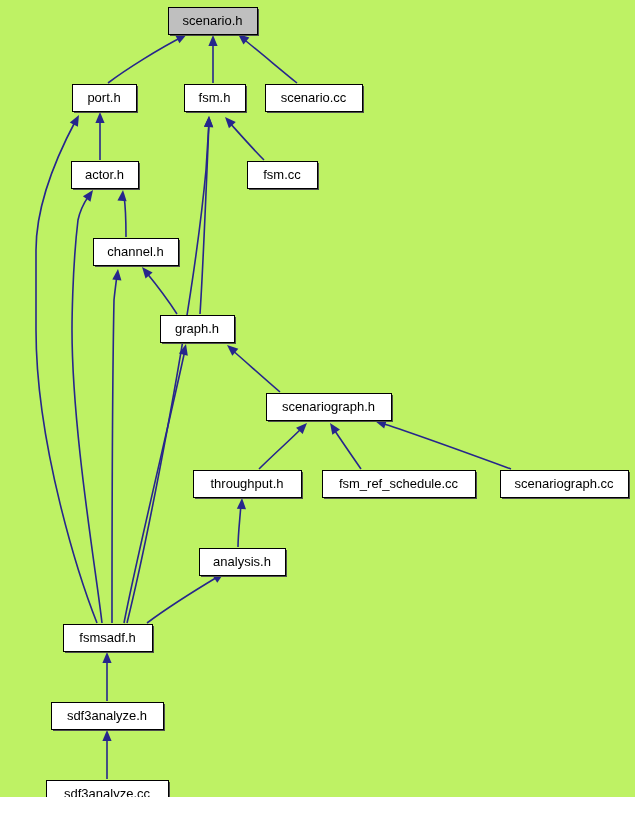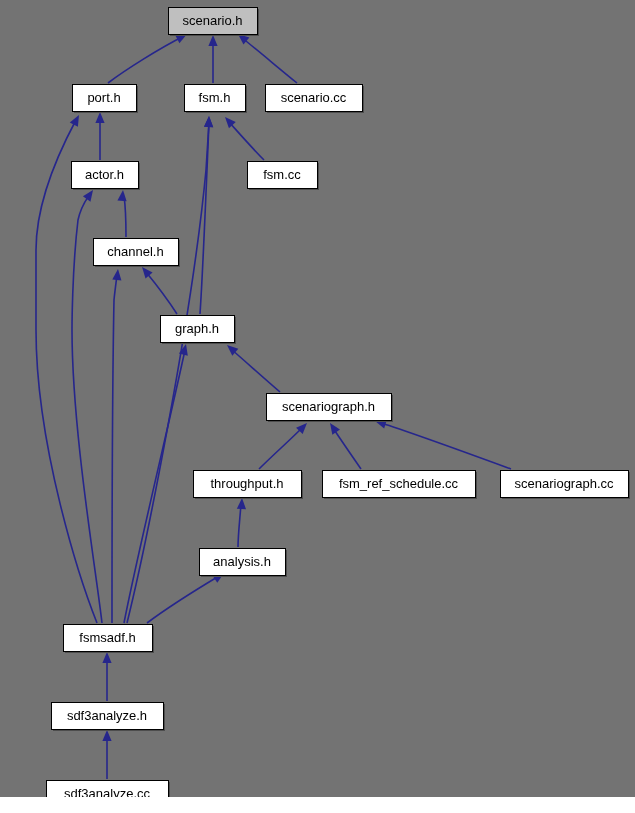--- a/index.html
+++ b/index.html
@@ -4,21 +4,21 @@
 <style>
   html, body {
     margin: 0;
     padding: 0;
     background: #ffffff;
   }
   #graph-root {
     position: relative;
     width: 635px;
     height: 797px;
-    background: #737373;
+    background: #bef264;
     font-family: "Liberation Sans", sans-serif;
     overflow: hidden;
   }
   #graph-svg {
     position: absolute;
     left: 0;
     top: 0;
     width: 635px;
     height: 813px;
   }

